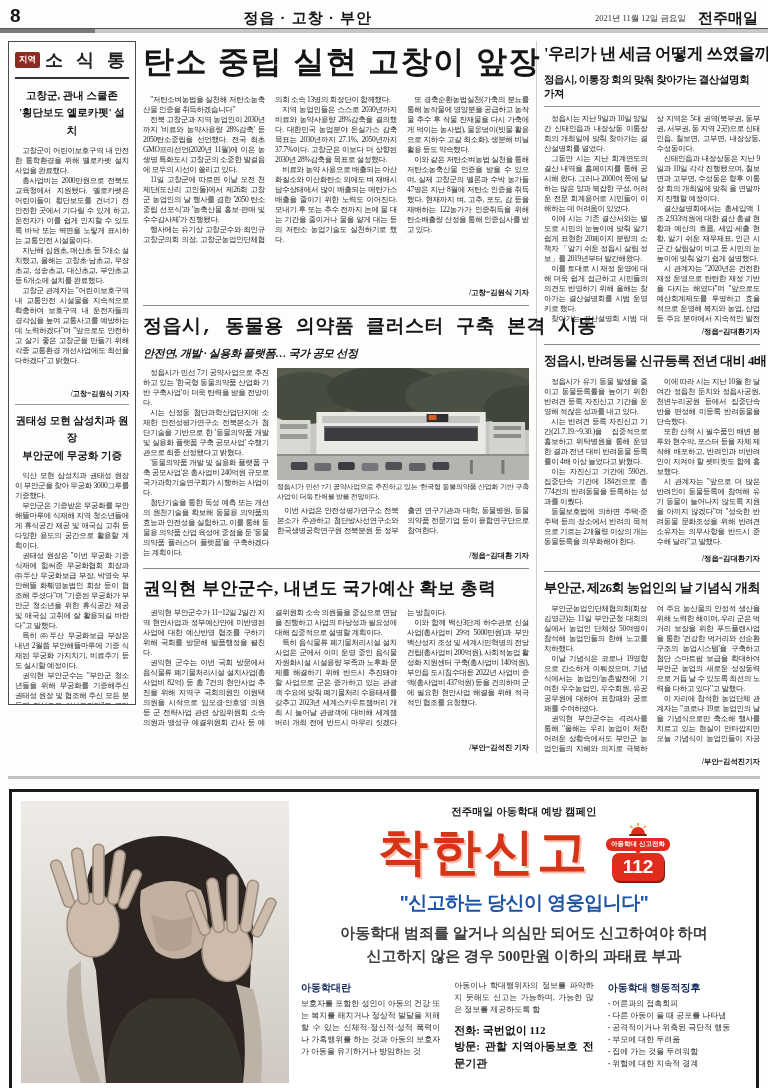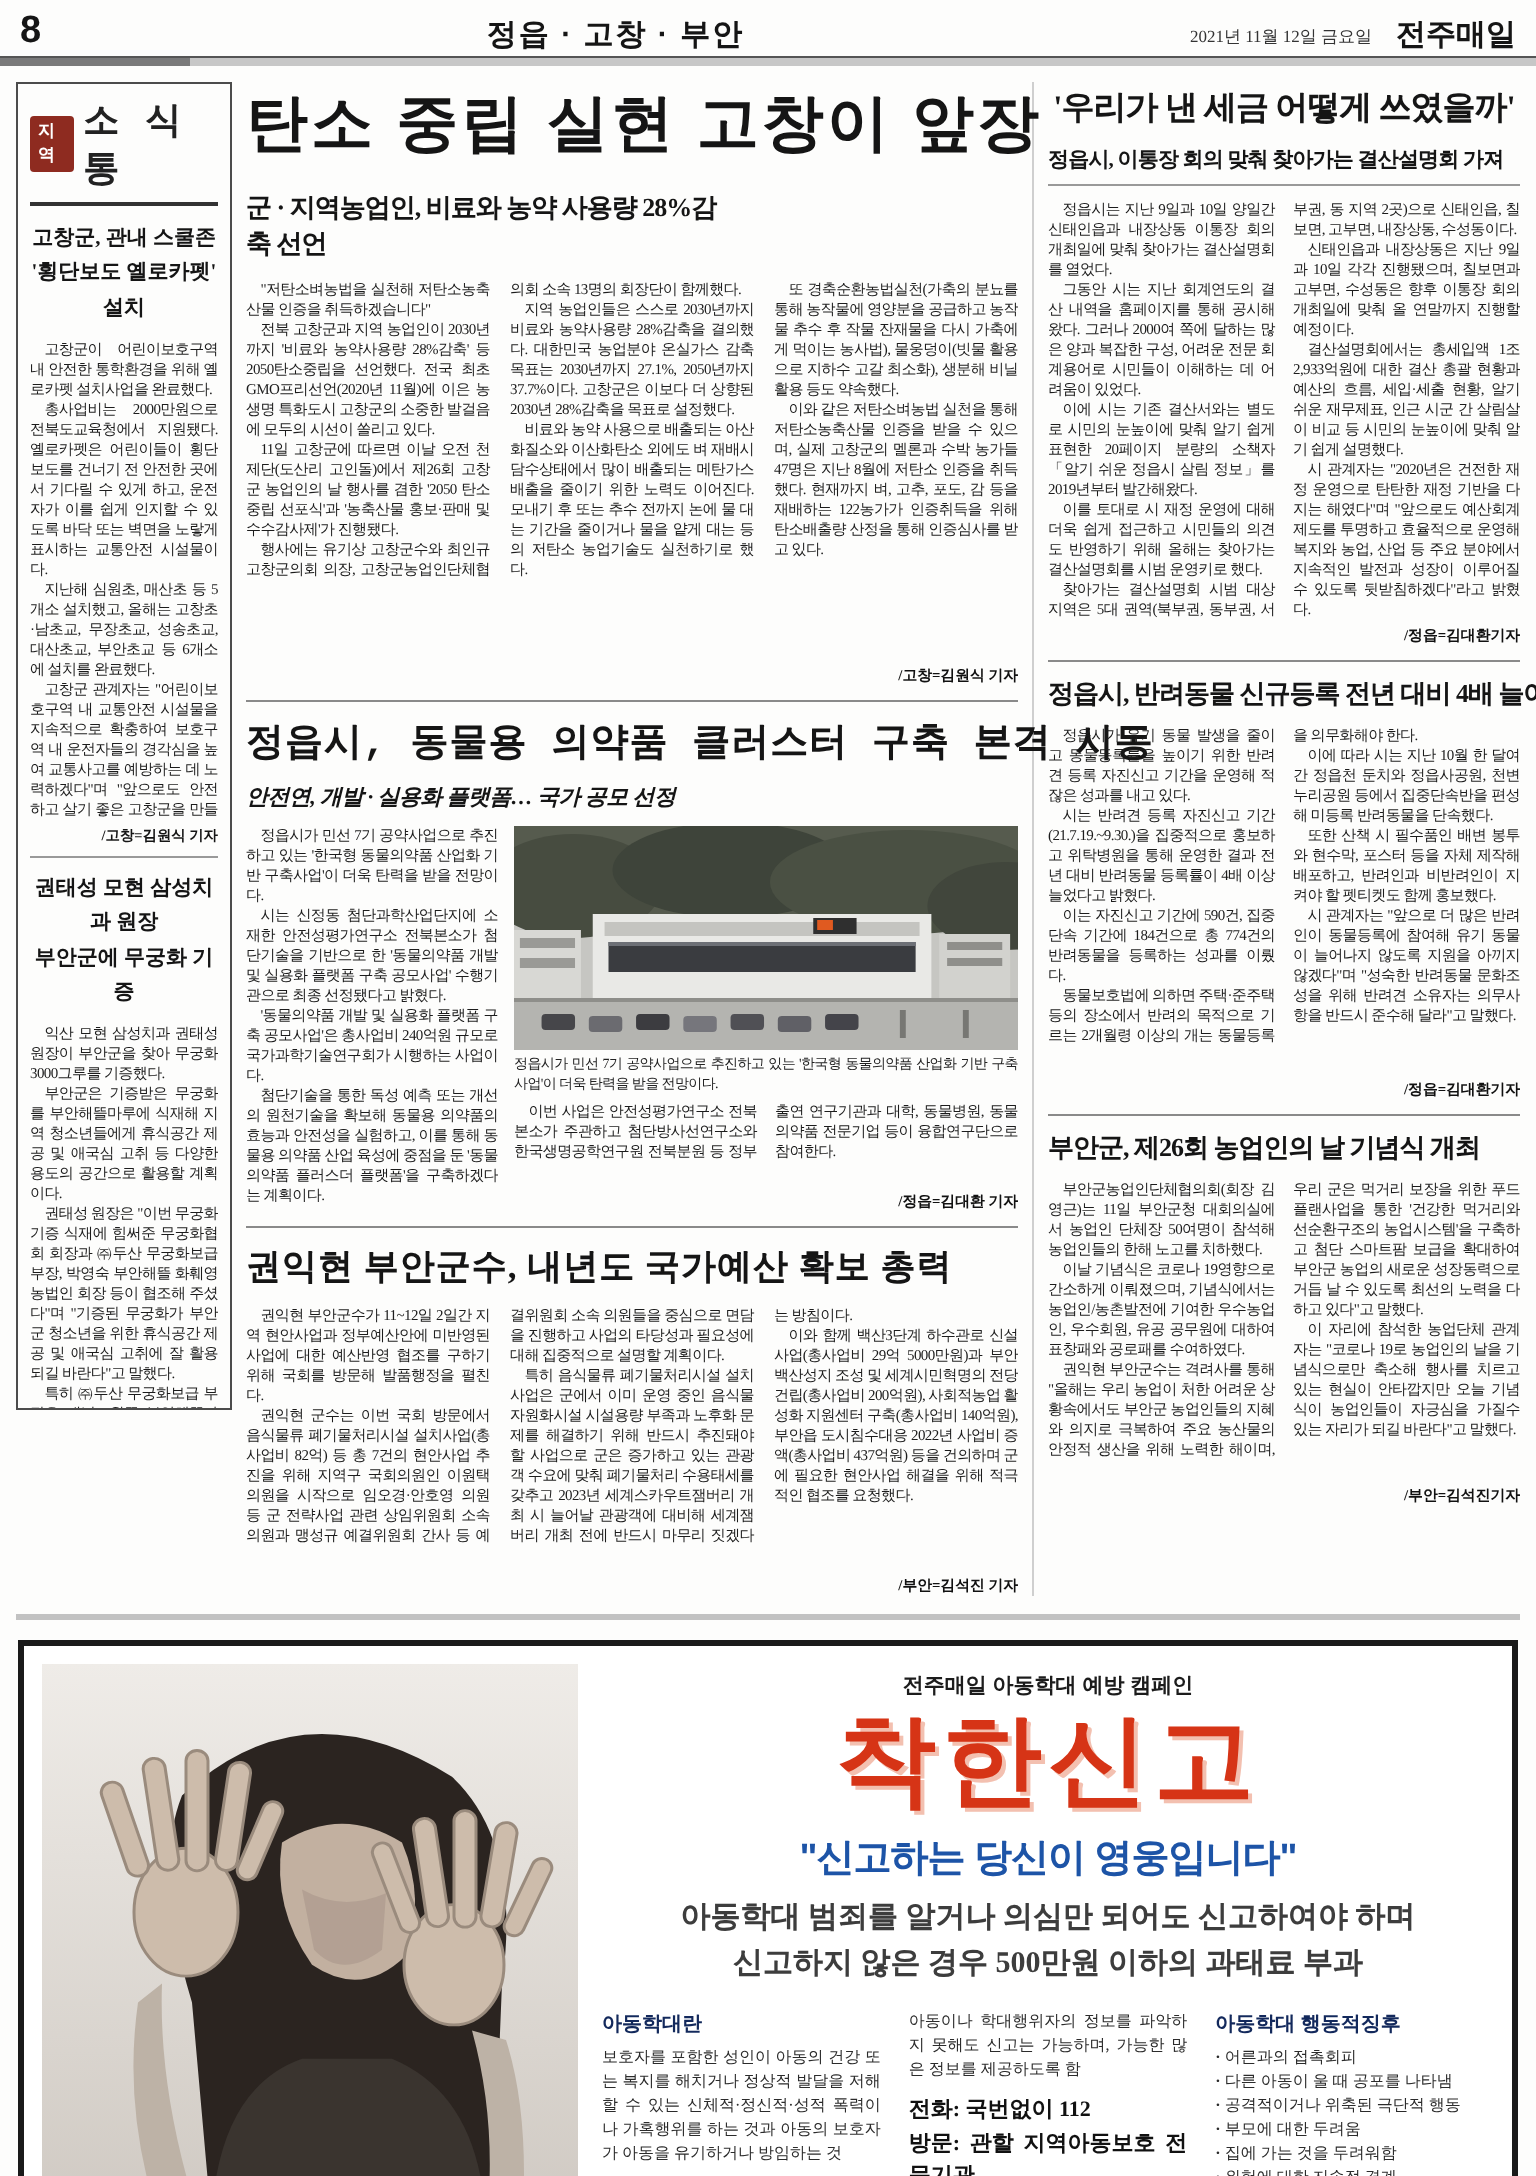--- a/index.html
+++ b/index.html
@@ -13,21 +13,21 @@
   .section-title { flex:1; text-align:center; font-weight:700; font-size:15px;
           font-family:"Liberation Sans",sans-serif; letter-spacing:1px; line-height:1; }
   .masthead-right { display:flex; align-items:flex-end; gap:12px; }
   .date-text { font-size:8.5px; color:#333; line-height:1.4; }
   .paper-name { font-weight:900; font-size:15px; line-height:1; font-family:"Liberation Sans",sans-serif; }
   .head-rule { height:5px; border-top:1px solid #555;
           background:linear-gradient(to right,#7a7a7a 0 95px,#c7c7c7 95px); }
 
   
   .content { display:flex; padding:8px 8px 0; gap:7px; align-items:flex-start; }
-  .sidebar { width:108px; border:1px solid #4c4c4c; padding:6px 6px 4px; flex-shrink:0; height:664px; overflow:hidden; }
+  .sidebar { width:128px; border:1px solid #4c4c4c; padding:6px 6px 4px; flex-shrink:0; height:664px; overflow:hidden; }
   .maincol { width:394px; flex-shrink:0; border-right:1px solid #cfcfcf; padding-right:7px; }
   .rightcol { flex:1; min-width:0; }
 
   
   .sb-head { display:flex; align-items:center; gap:5px; border-bottom:2px solid #333; padding-bottom:5px; margin-bottom:8px; }
   .sb-tag { background:#8e2b20; color:#fff; font-size:8.5px; font-weight:700; padding:2px 4px; border-radius:2px;
             font-family:"Liberation Sans",sans-serif; }
   .sb-title { font-size:18px; font-weight:900; letter-spacing:4px; font-family:"Liberation Sans",sans-serif; color:#222; }
   .sb-art-title { text-align:center; font-weight:700; font-size:10.5px; line-height:1.65; white-space:pre-line; margin:4px 0 7px; }
   .sb-body { font-size:7.5px; line-height:10px; text-align:justify; white-space:pre-line; letter-spacing:-0.3px;
@@ -143,21 +143,20 @@
  권태성 원장은 "이번 무궁화 기증 식재에 힘써준 무궁화협회 회장과 ㈜두산 무궁화보급 부장, 박영숙 부안해뜰 화훼영농법인 회장 등이 협조해 주셨다"며 "기증된 무궁화가 부안군 청소년을 위한 휴식공간 제공 및 애국심 고취에 잘 활용되길 바란다"고 말했다.
  특히 ㈜두산 무궁화보급 부장은 내년 2월쯤 부안해뜰마루에 기증 식재된 무궁화 가지치기, 비료주기 등도 실시할 예정이다.
  권익현 부안군수는 "부안군 청소년들을 위해 무궁화를 기증해주신 권태성 원장 및 협조해 주신 모든 분들께 진심으로 감사드린다"고 고마움을 전했다.</div>
 
       </div>
     </div>
 
     <div class="maincol">
       <div>
         <div class="headline-xl">탄소 중립 실현 고창이 앞장</div>
-        <div class="subhead-carbon">군 · 지역농업인, 비료와 농약 사용량 28%감축 선언</div>
         <div class="body-text cols3 carbon-body"> "저탄소벼농법을 실천해 저탄소농축산물 인증을 취득하겠습니다"
  전북 고창군과 지역 농업인이 2030년까지 '비료와 농약사용량 28%감축' 등 2050탄소중립을 선언했다. 전국 최초 GMO프리선언(2020년 11월)에 이은 농생명 특화도시 고창군의 소중한 발걸음에 모두의 시선이 쏠리고 있다.
  11일 고창군에 따르면 이날 오전 천제단(도산리 고인돌)에서 제26회 고창군 농업인의 날 행사를 겸한 '2050 탄소중립 선포식'과 '농축산물 홍보·판매 및 수수감사제'가 진행됐다.
  행사에는 유기상 고창군수와 최인규 고창군의회 의장, 고창군농업인단체협의회 소속 13명의 회장단이 함께했다.
  지역 농업인들은 스스로 2030년까지 비료와 농약사용량 28%감축을 결의했다. 대한민국 농업분야 온실가스 감축 목표는 2030년까지 27.1%, 2050년까지 37.7%이다. 고창군은 이보다 더 상향된 2030년 28%감축을 목표로 설정했다.
  비료와 농약 사용으로 배출되는 아산화질소와 이산화탄소 외에도 벼 재배시 담수상태에서 많이 배출되는 메탄가스 배출을 줄이기 위한 노력도 이어진다. 모내기 후 또는 추수 전까지 논에 물 대는 기간을 줄이거나 물을 얕게 대는 등의 저탄소 농업기술도 실천하기로 했다.
  또 경축순환농법실천(가축의 분뇨를 통해 농작물에 영양분을 공급하고 농작물 추수 후 작물 잔재물을 다시 가축에게 먹이는 농사법), 물웅덩이(빗물 활용으로 지하수 고갈 최소화), 생분해 비닐활용 등도 약속했다.
  이와 같은 저탄소벼농법 실천을 통해 저탄소농축산물 인증을 받을 수 있으며, 실제 고창군의 멜론과 수박 농가들 47명은 지난 8월에 저탄소 인증을 취득했다. 현재까지 벼, 고추, 포도, 감 등을 재배하는 122농가가 인증취득을 위해 탄소배출량 산정을 통해 인증심사를 받고 있다.</div>
         <div class="byline">/고창=김원식 기자</div>
       </div>
@@ -292,20 +291,31 @@
           <rect x="238" y="102" width="10" height="44" rx="5" transform="rotate(24 243 124)"></rect>
         </g>
         <path d="M60 170 Q58 230 80 300 L60 300 Q40 240 48 180 Z" fill="#bdb2a6"></path>
         <path d="M215 195 Q228 245 222 300 L240 300 Q244 240 232 200 Z" fill="#bdb2a6"></path>
       </svg>
     </div>
     <div class="ad-right">
       <div class="ad-campaign">전주매일 아동학대 예방 캠페인</div>
       <div class="ad-title-row">
         <div class="ad-title">착한신고</div>
+        <div class="badge-stack">
+          <svg width="22" height="13" viewBox="0 0 22 13">
+            <path d="M4 11 a7 7 0 0 1 14 0 Z" fill="#e02b1d"></path>
+            <rect x="2" y="11" width="18" height="2" rx="1" fill="#8c1d0e"></rect>
+            <line x1="11" y1="0" x2="11" y2="3" stroke="#f0a11a" stroke-width="1.6"></line>
+            <line x1="3" y1="3" x2="5.5" y2="5" stroke="#f0a11a" stroke-width="1.6"></line>
+            <line x1="19" y1="3" x2="16.5" y2="5" stroke="#f0a11a" stroke-width="1.6"></line>
+          </svg>
+          <div class="badge-bubble">아동학대 신고전화</div>
+          <div class="badge-num">112</div>
+        </div>
       </div>
       <div class="ad-slogan">"신고하는 당신이 영웅입니다"</div>
       <div class="ad-notice">
         <div>아동학대 범죄를 알거나 의심만 되어도 신고하여야 하며</div>
         <div>신고하지 않은 경우 500만원 이하의 과태료 부과</div>
       </div>
       <div class="ad-cols">
         <div class="ad-col">
           <div class="ad-col-title">아동학대란</div>
           <div>보호자를 포함한 성인이 아동의 건강 또는 복지를 해치거나 정상적 발달을 저해할 수 있는 신체적·정신적·성적 폭력이나 가혹행위를 하는 것과 아동의 보호자가 아동을 유기하거나 방임하는 것</div>

